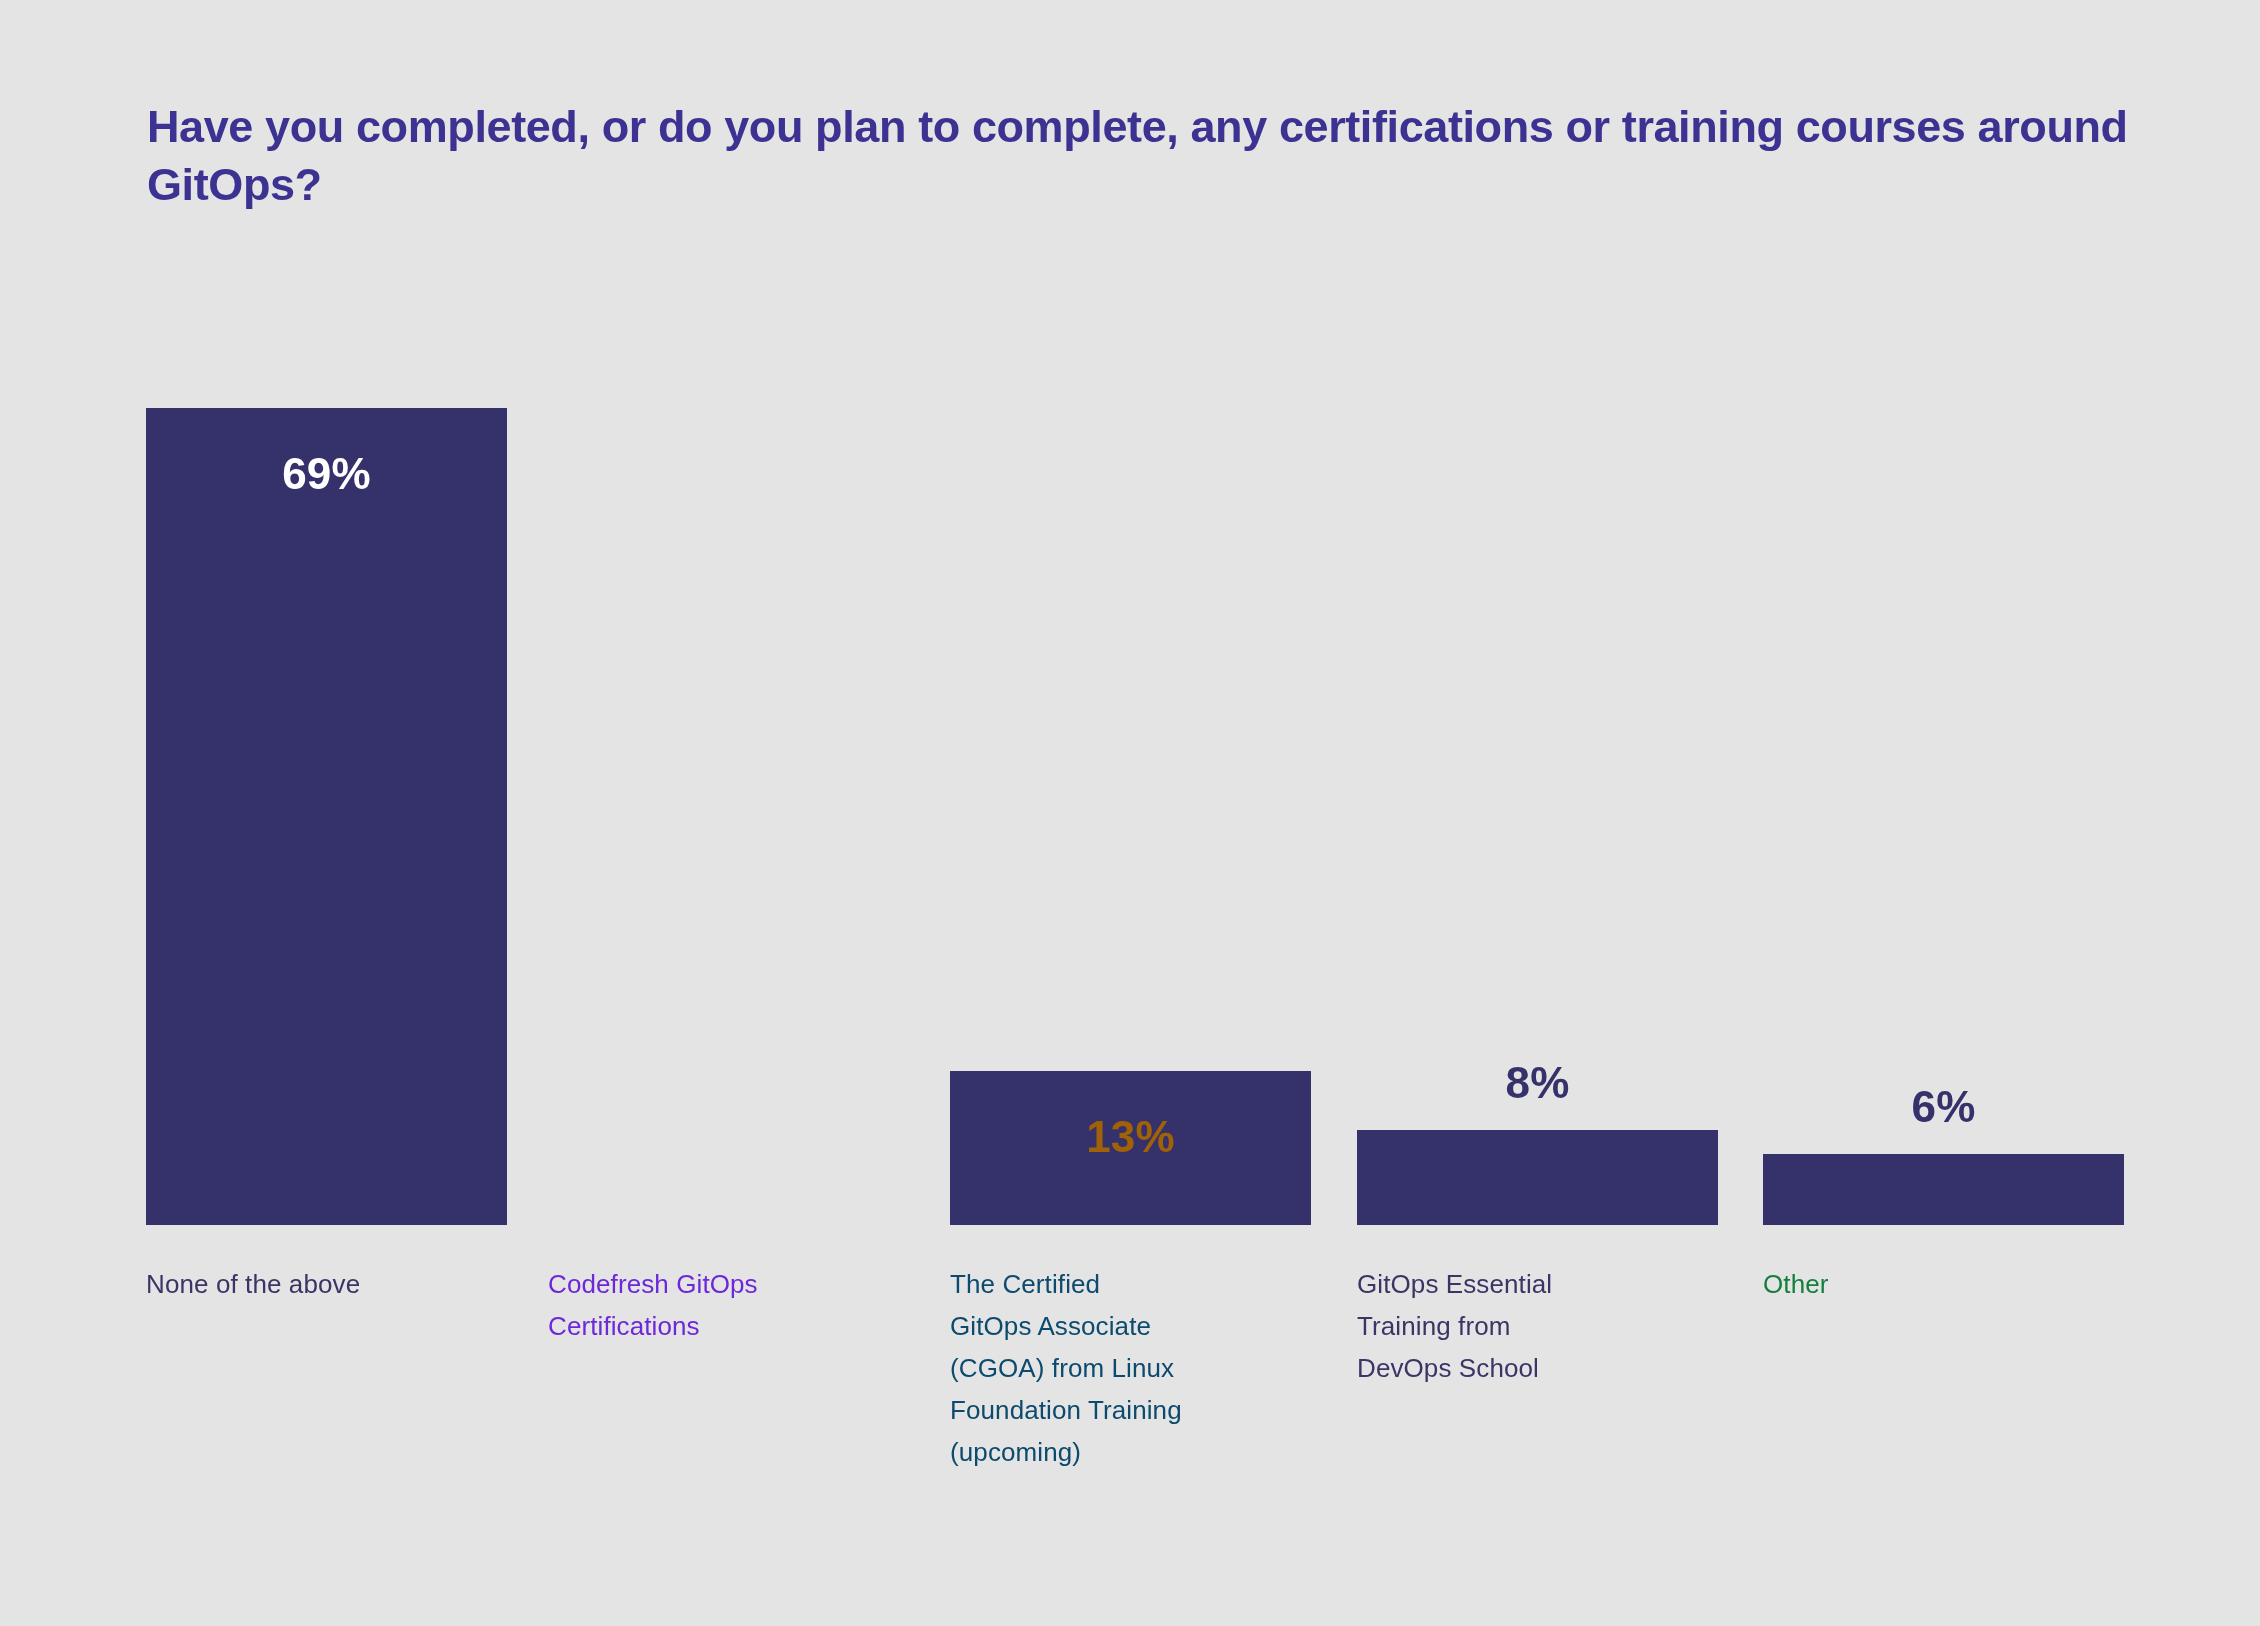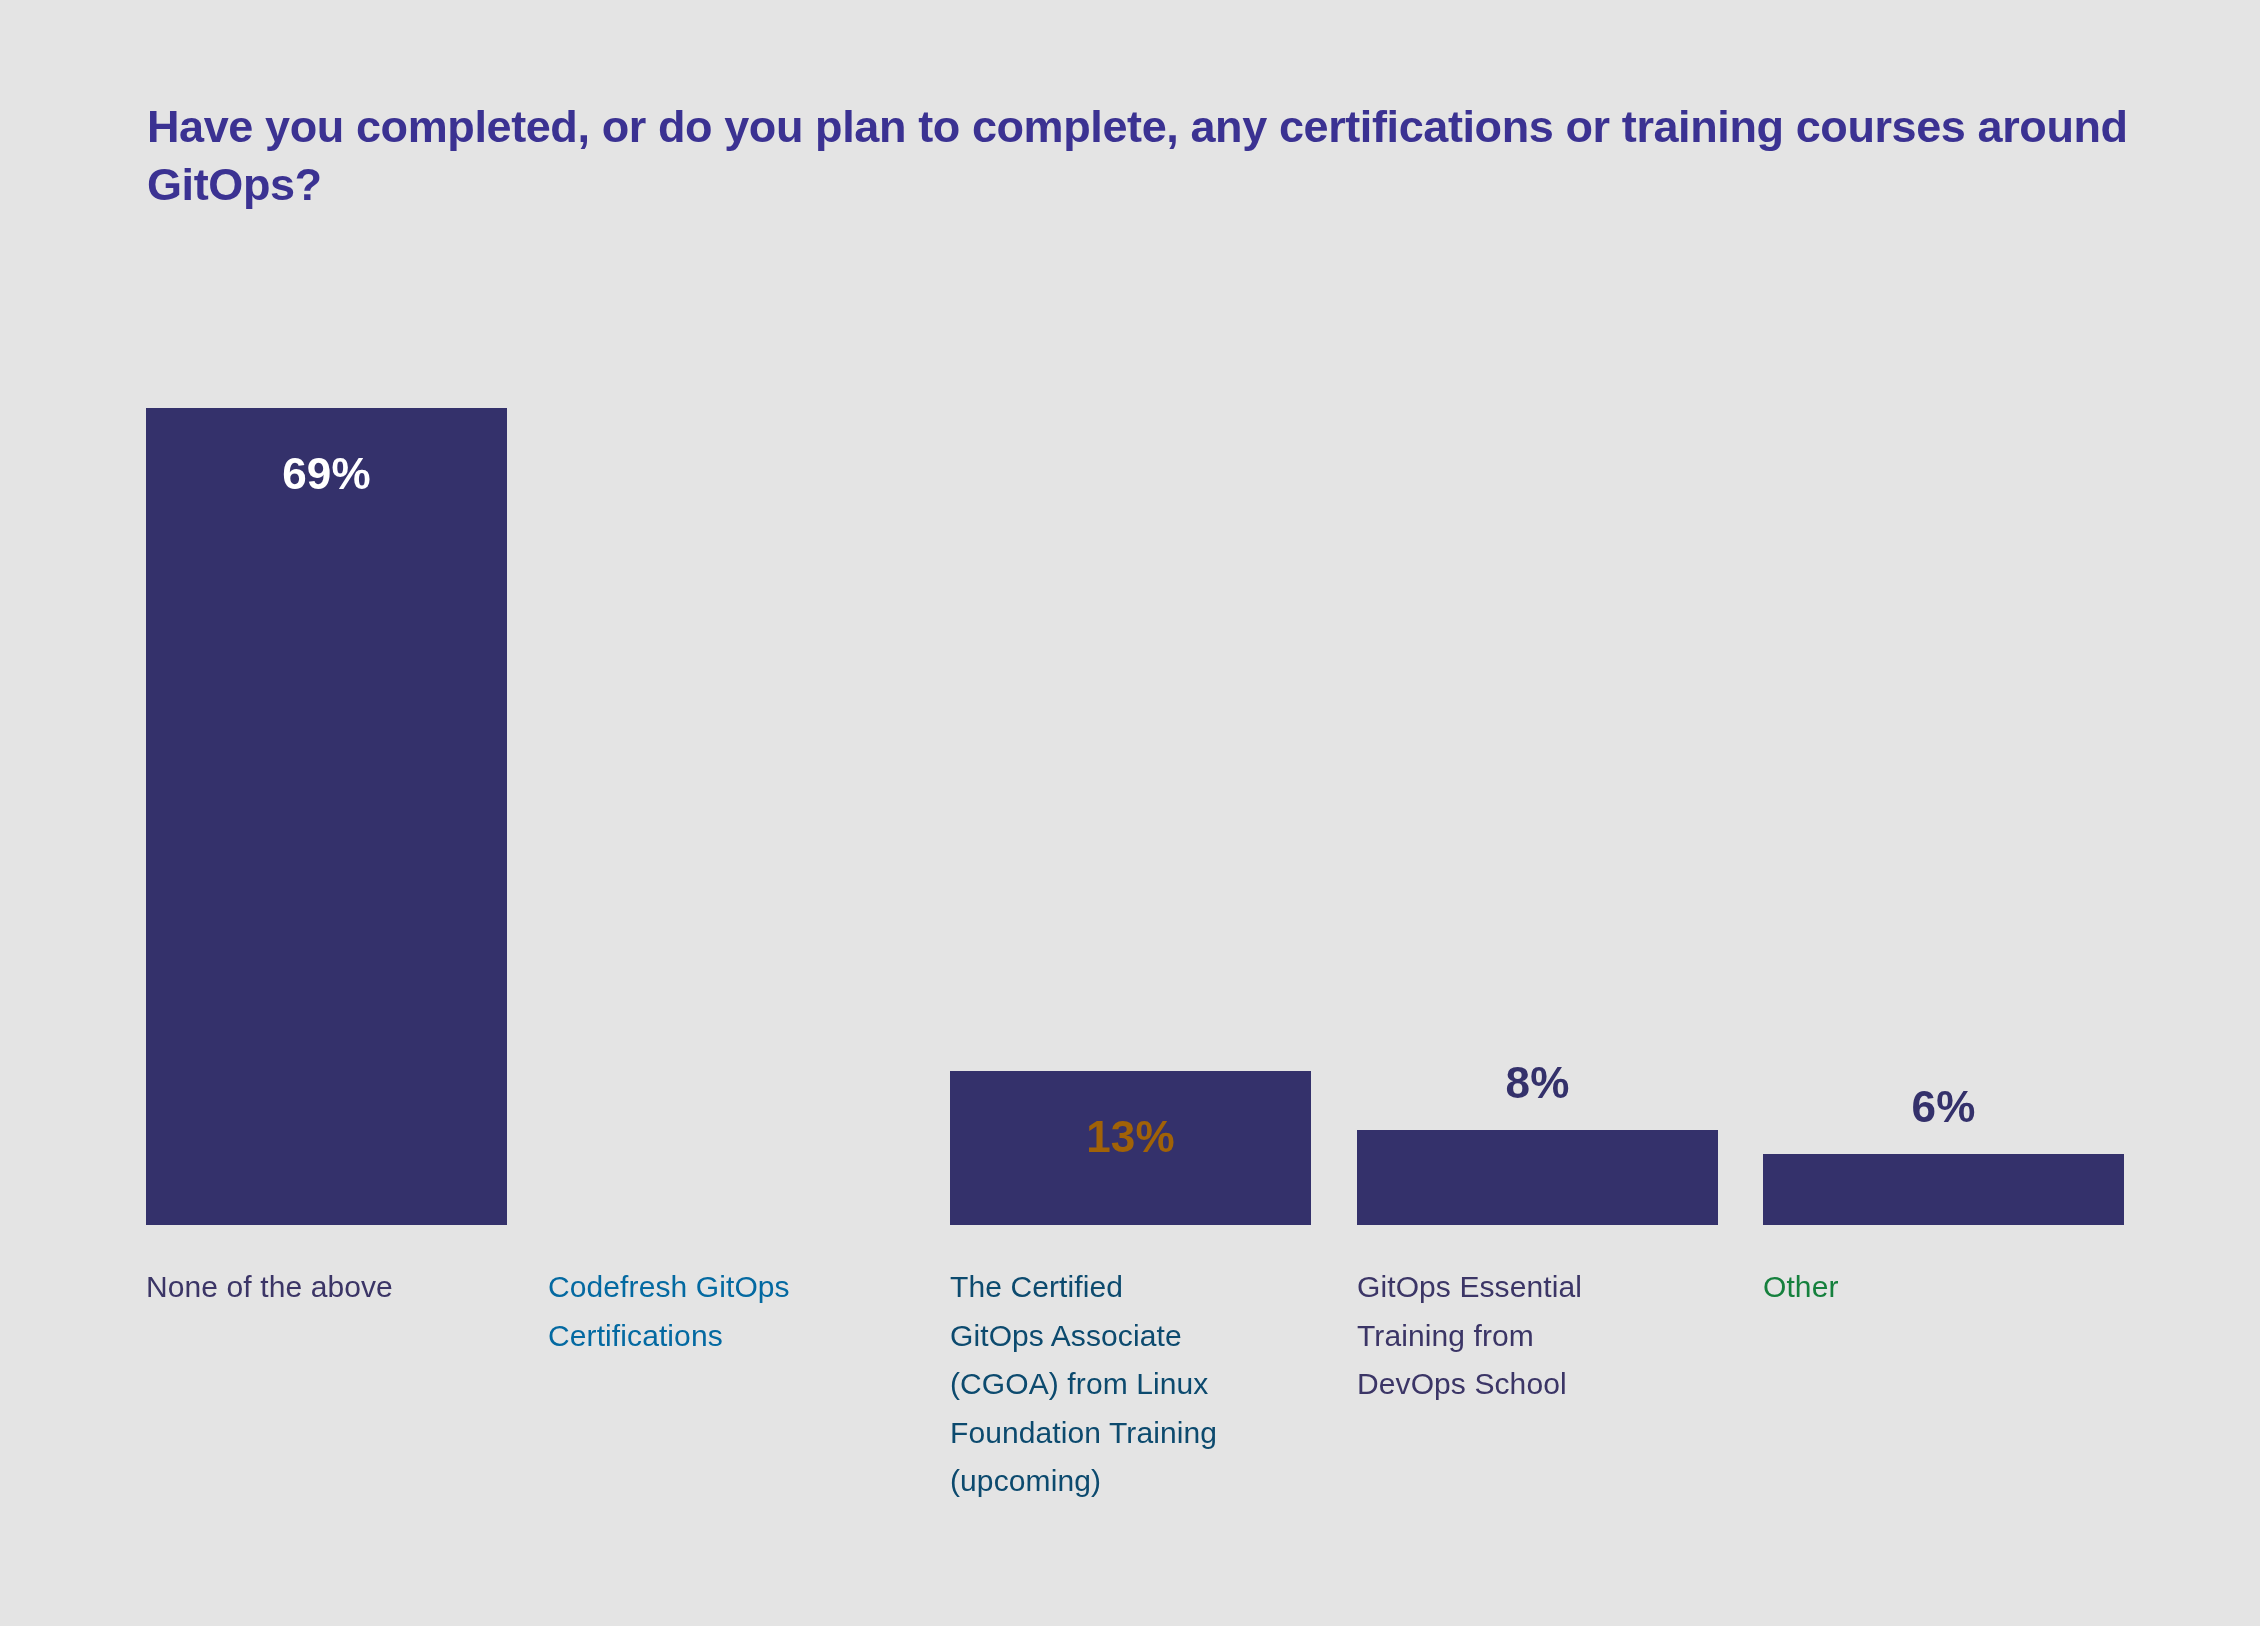--- a/index.html
+++ b/index.html
@@ -76,41 +76,41 @@
     text-align: center;
     color: #34316b;
     font-size: 44px;
     font-weight: 700;
     letter-spacing: 0.2px;
     line-height: 1;
   }
 
   .cat-label {
     position: absolute;
-    font-size: 30px;
+    font-size: 26px;
     font-weight: 400;
     line-height: 1.62;
     color: #3b3566;
     letter-spacing: 0.1px;
   }
 </style>
 </head>
 <body>
 
 <div id="chart-root">
 
   <h1 id="chart-title">Have you completed, or do you plan to complete, any certifications or training courses around GitOps?</h1>
 
   <div id="plot-area">
       <div class="bar-group" style="left: 146px; width: 361px; height: 1225px; bottom: 401px;">
         <div class="bar-rect" style="height: 817px; background: rgb(52, 49, 107);"></div>
         <div class="value-inside" style="color: rgb(255, 255, 255); bottom: 729px; text-align: center;">69%</div>
       </div>
       <div class="cat-label" style="left: 146px; top: 1263px; width: 370px; color: rgb(59, 53, 102);">None of the above</div>
-      <div class="cat-label" style="left: 548px; top: 1263px; width: 370px; color: #0369a1;">Codefresh GitOps<br>Certifications</div>
+      <div class="cat-label" style="left: 548px; top: 1263px; width: 370px; color: #6d28d9;">Codefresh GitOps<br>Certifications</div>
       <div class="bar-group" style="left: 950px; width: 361px; height: 1225px; bottom: 401px;">
         <div class="bar-rect" style="height: 154px; background: rgb(52, 49, 107);"></div>
         <div class="value-inside" style="color: #a16207; bottom: 66px;">13%</div>
       </div>
       <div class="cat-label" style="left: 950px; top: 1263px; width: 370px; color: #0c4a6e;">The Certified<br>GitOps Associate<br>(CGOA) from Linux<br>Foundation Training<br>(upcoming)</div>
       <div class="bar-group" style="left: 1357px; width: 361px; height: 1225px; bottom: 401px;">
         <div class="bar-rect" style="height: 95px; background: rgb(52, 49, 107);"></div>
         <div class="value-above" style="color: rgb(52, 49, 107); bottom: 120px;">8%</div>
       </div>
       <div class="cat-label" style="left: 1357px; top: 1263px; width: 370px; color: rgb(59, 53, 102);">GitOps Essential<br>Training from<br>DevOps School</div>

